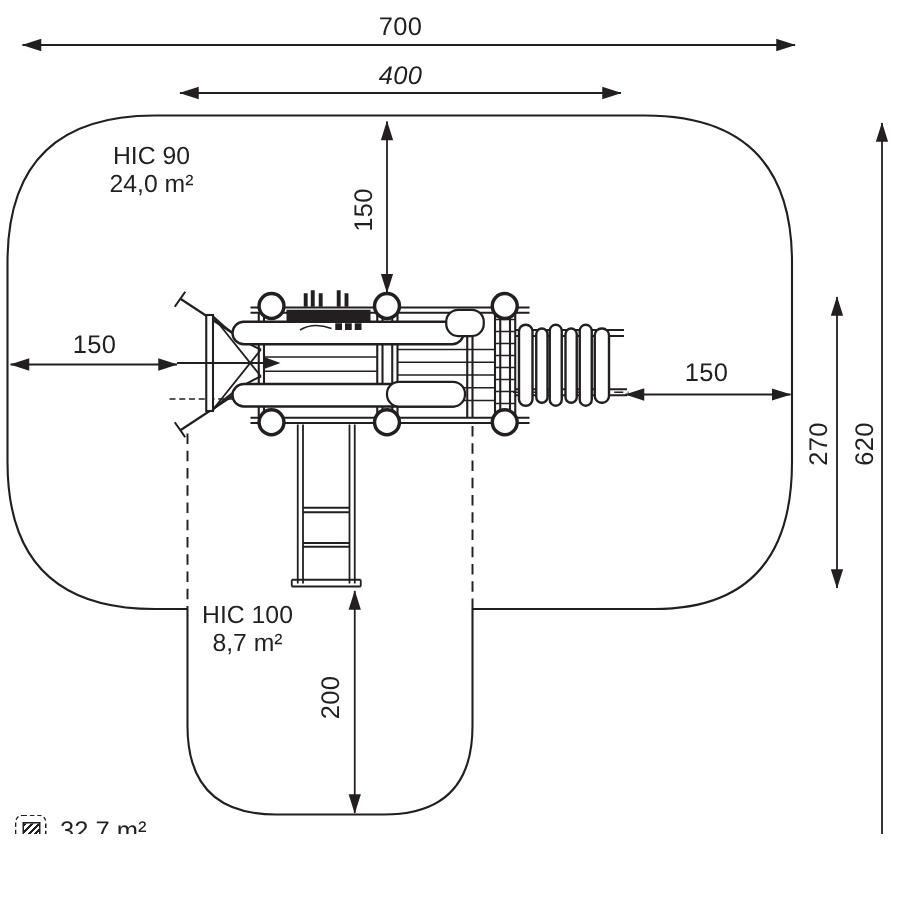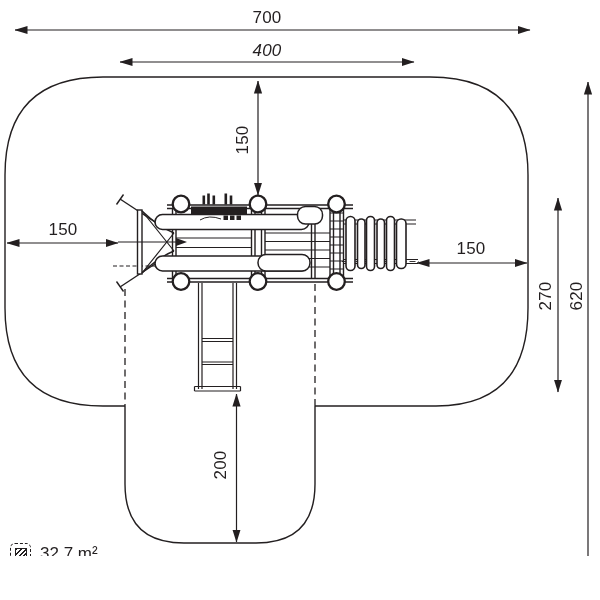--- a/index.html
+++ b/index.html
@@ -142,20 +142,28 @@
 
   <div class="dim" style="left:267px;top:18px;">700</div>
   <div class="dim" style="left:267px;top:51px;font-style:italic;">400</div>
   <div class="dim v" style="left:243px;top:140px;">150</div>
   <div class="dim" style="left:63px;top:230px;">150</div>
   <div class="dim" style="left:471px;top:249px;">150</div>
   <div class="dim v" style="left:546px;top:296px;">270</div>
   <div class="dim v" style="left:577px;top:296px;">620</div>
   <div class="dim v" style="left:221px;top:465px;">200</div>
 
+  <div class="zone-label" style="left:101px;top:114px;">
+    <div>HIC 90</div>
+    <div>24,0 m²</div>
+  </div>
+  <div class="zone-label" style="left:165px;top:420px;">
+    <div>HIC 100</div>
+    <div>8,7 m²</div>
+  </div>
 
   <div id="footprint">
     <span class="sq-outer">
       <span class="sq-inner"></span>
     </span>
     <span class="area-text">32,7 m²</span>
   </div>
 
 </div>
 

